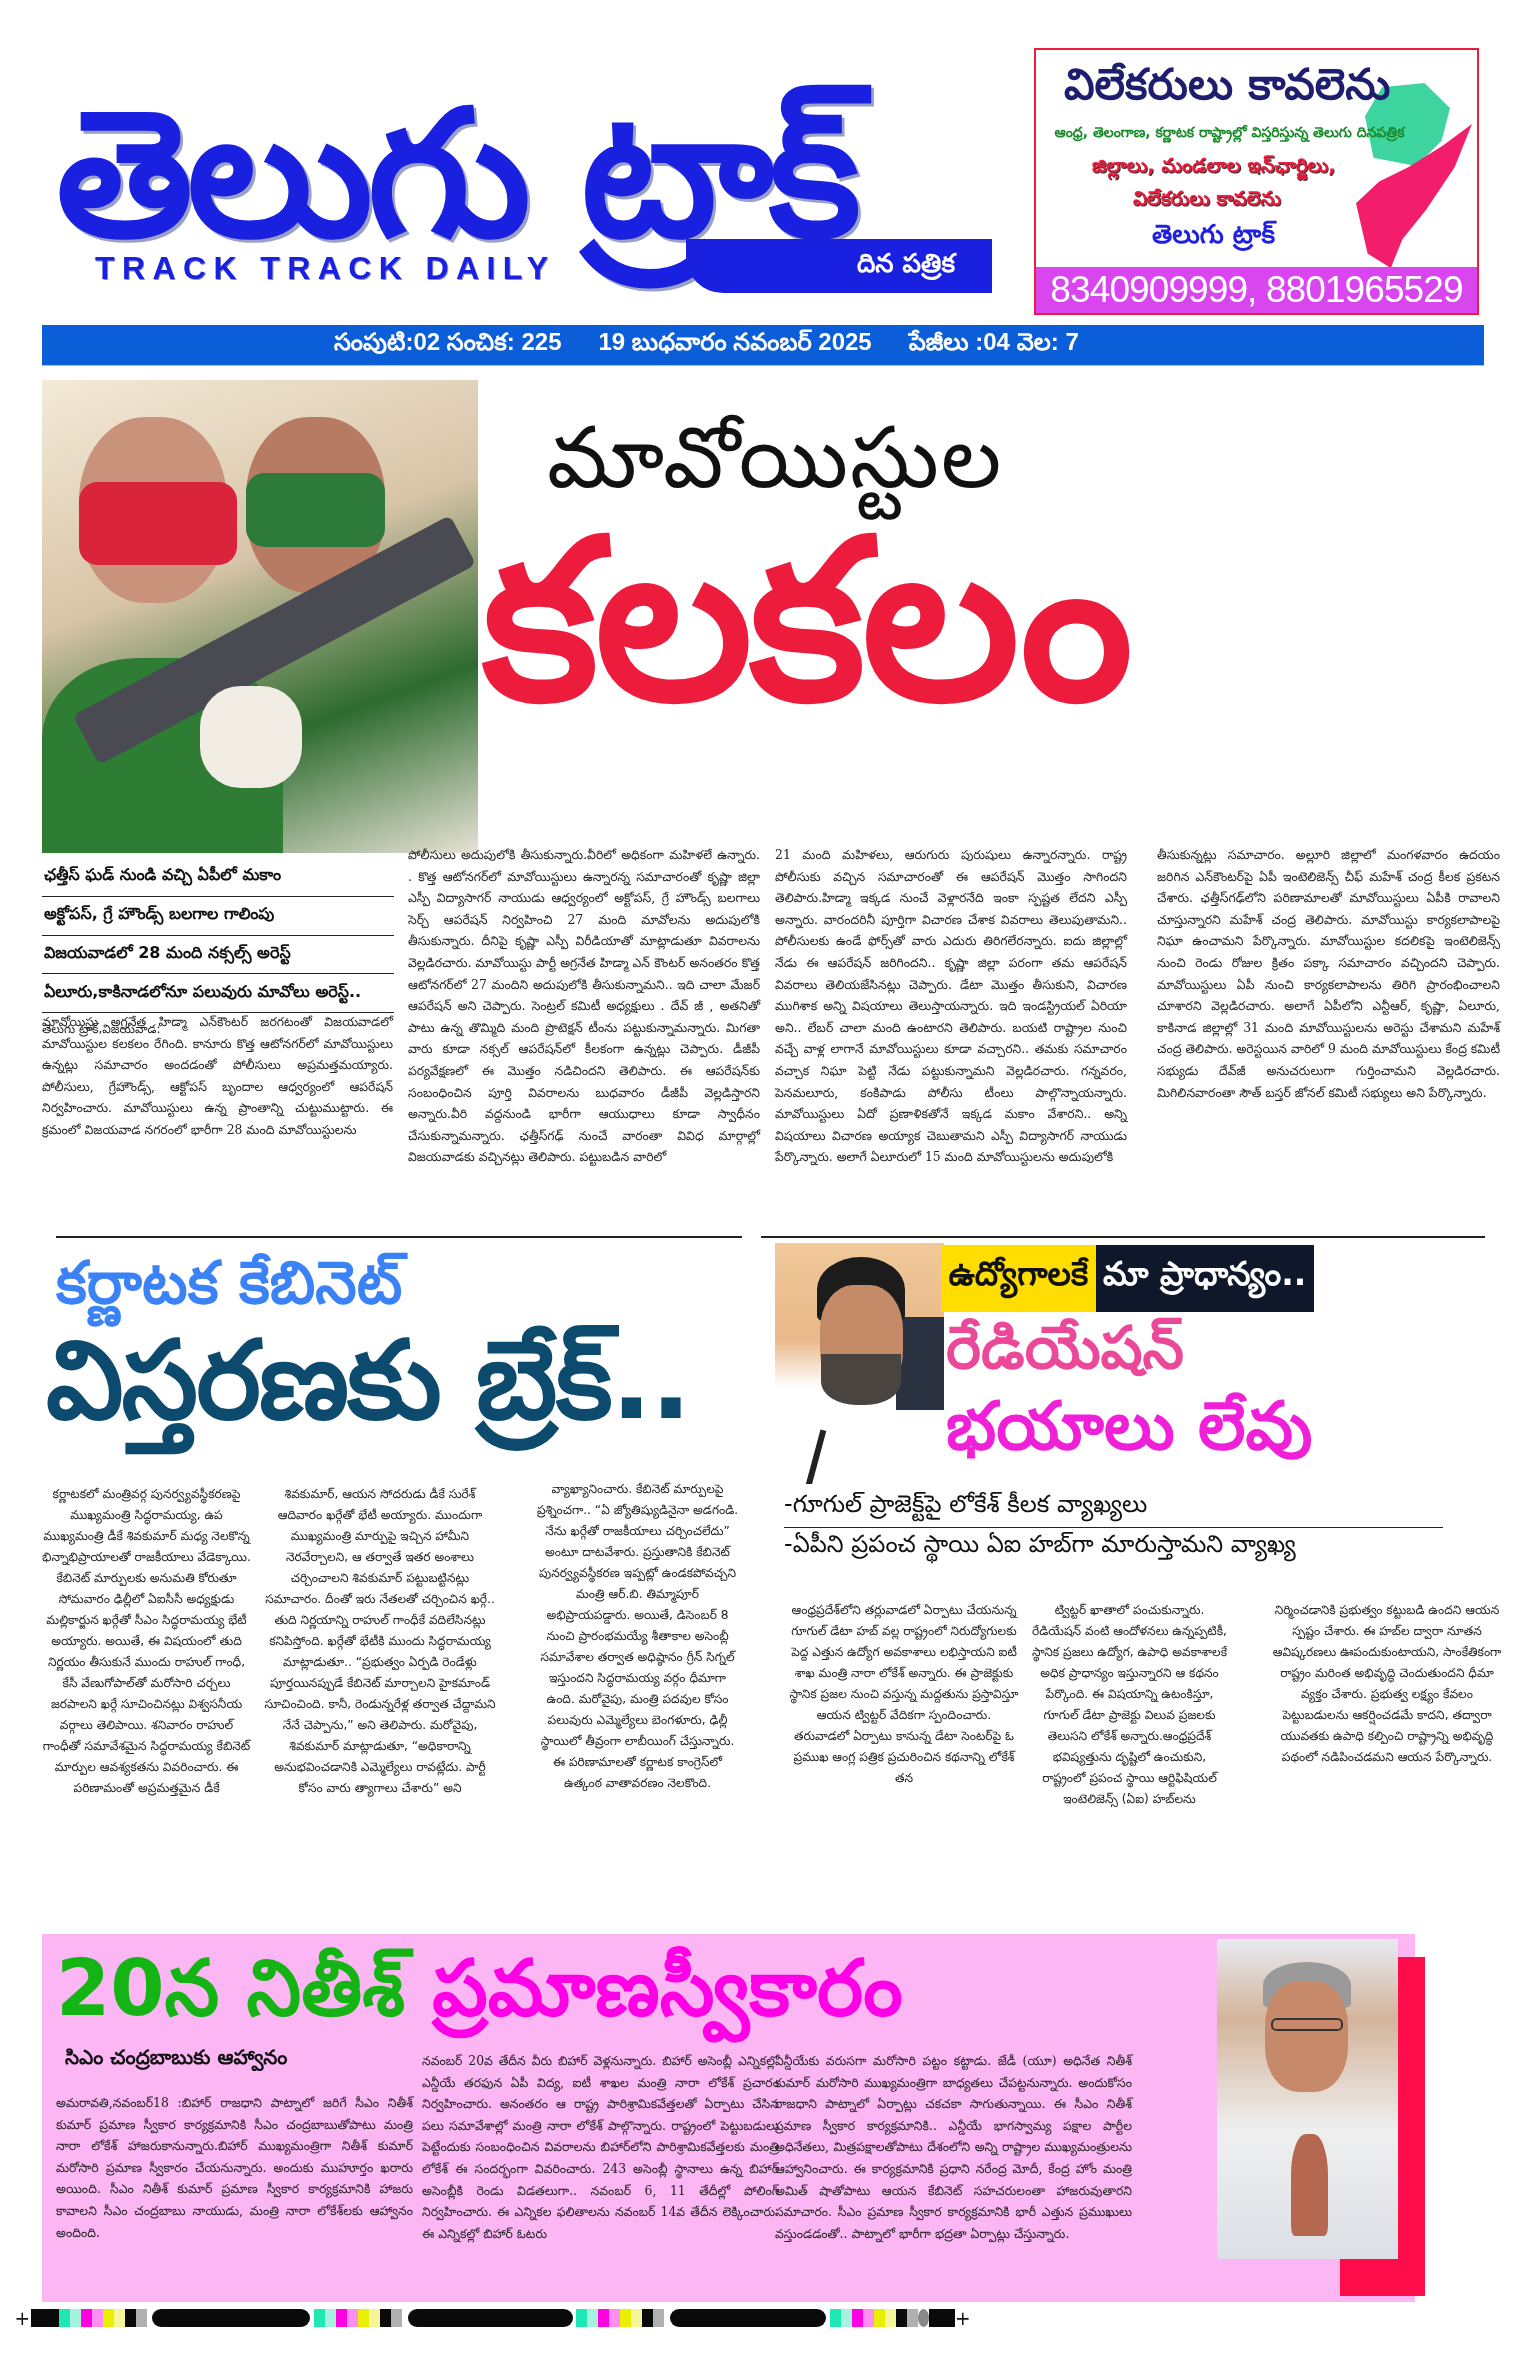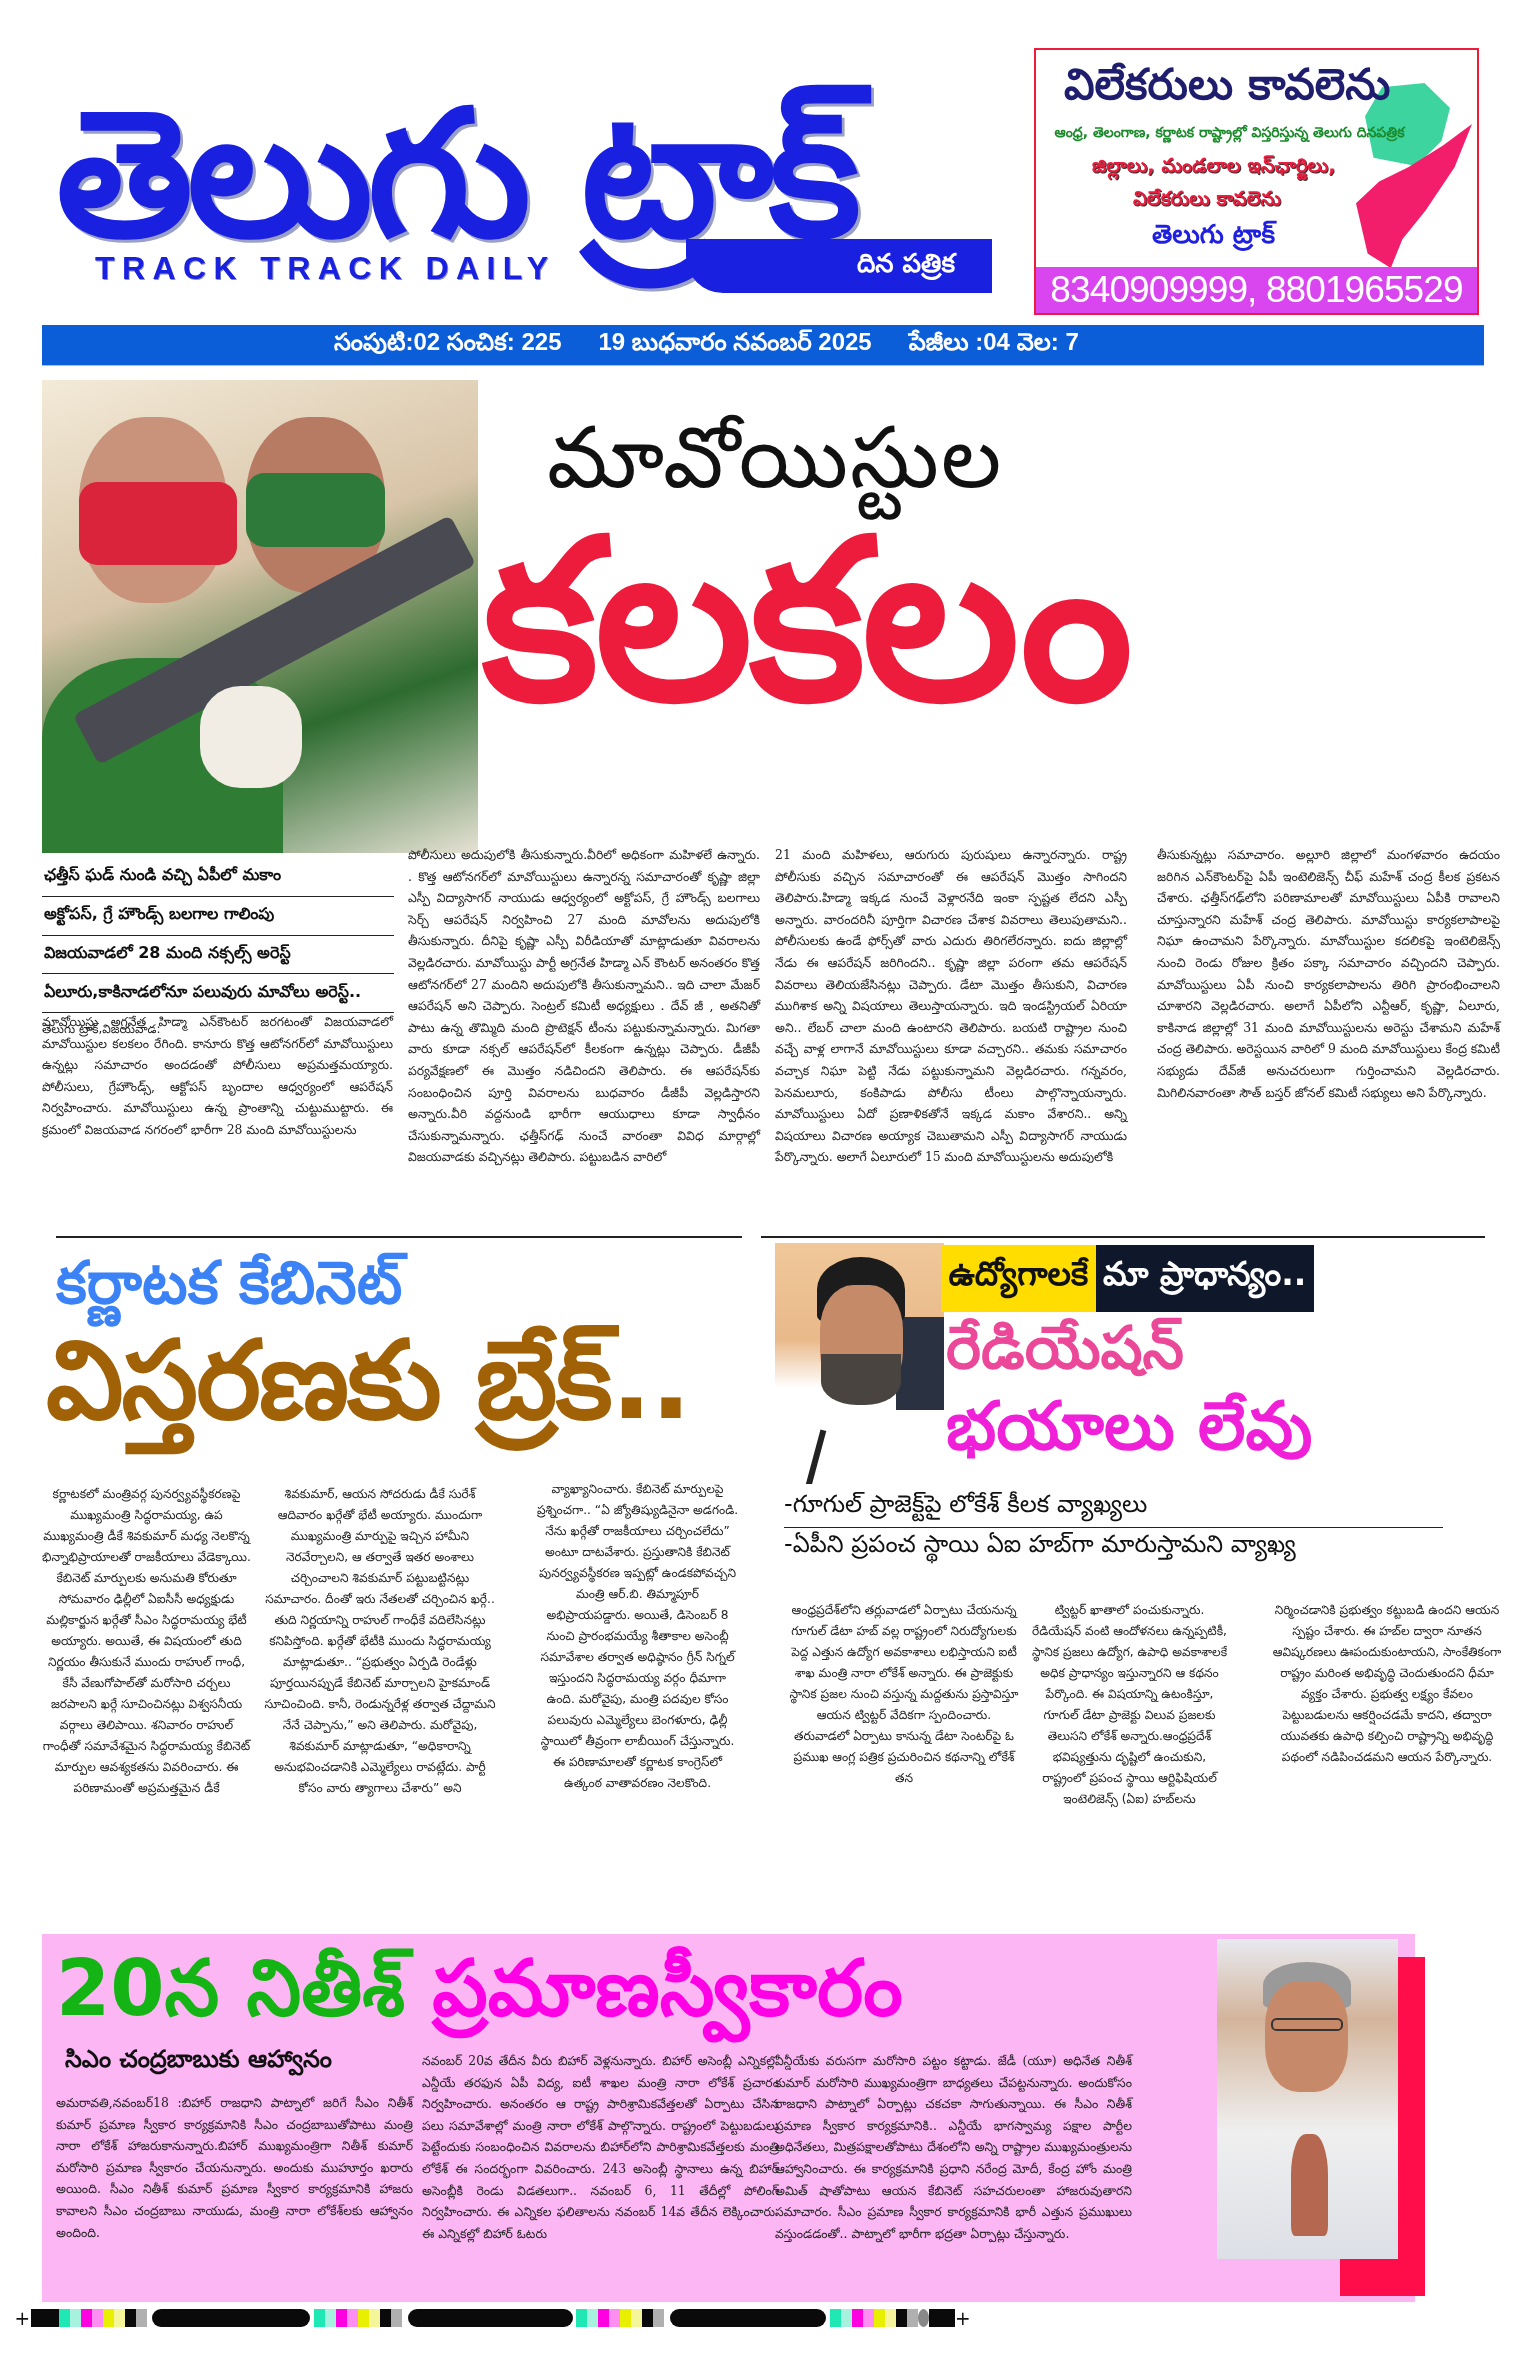--- a/index.html
+++ b/index.html
@@ -54,21 +54,21 @@
   .col { font-family: "DejaVu Serif", serif; font-size: 12.4px; line-height: 21.6px; color: #222; text-align: justify; }
   .c1 { left: 42px; top: 1011px; width: 351px; }
   .c2 { left: 408px; top: 844px; width: 352px; }
   .c3 { left: 775px; top: 844px; width: 352px; }
   .c4 { left: 1143px; top: 844px; width: 343px; margin-left: 14px; }
 
   .rule { background: #222; height: 1.9px; }
 
   
   .k-head1 { left: 56px; top: 1248px; font-size: 59px; font-weight: 900; color: #3b82f6; white-space: nowrap; }
-  .k-head2 { left: 46px; top: 1317px; font-size: 109px; font-weight: 900; color: #a16207; white-space: nowrap; letter-spacing: -1.9px; }
+  .k-head2 { left: 46px; top: 1317px; font-size: 109px; font-weight: 900; color: #0c4a6e; white-space: nowrap; letter-spacing: -1.9px; }
   .kcol { font-family: "DejaVu Sans", sans-serif; font-size: 12.2px; line-height: 21px; color: #222; text-align: center; }
   .k1 { left: 42px; top: 1484px; width: 209px; }
   .k2 { left: 264px; top: 1484px; width: 232px; }
   .k3 { left: 533px; top: 1479px; width: 209px; }
 
   
   .lok-img { left: 775px; top: 1243px; width: 169px; height: 241px; background: linear-gradient(180deg, #f0c89a 0%, #e9b98a 40%, #ffffff 60%); overflow: hidden; }
   .lok-img .hair { position: absolute; left: 42px; top: 14px; width: 88px; height: 65px; background: #1c1c1c; border-radius: 50% 50% 10% 10%; }
   .lok-img .face { position: absolute; left: 45px; top: 42px; width: 83px; height: 111px; background: #c58a68; border-radius: 40%; }
   .lok-img .beard { position: absolute; left: 46px; top: 111px; width: 80px; height: 51px; background: #4a4440; border-radius: 0 0 45% 45%; }
@@ -86,21 +86,21 @@
 
   .l1 { left: 788px; top: 1600px; width: 232px; }
   .l2 { left: 1030px; top: 1600px; width: 199px; }
   .l3 { left: 1271px; top: 1600px; width: 232px; }
 
   
   .pink { left: 42px; top: 1934px; width: 1373px; height: 368px; background: #fcb6f4; }
   .nit-head { left: 56px; top: 1943px; font-size: 78px; font-weight: 900; white-space: nowrap; }
   .nit-head .g { color: #14b414; }
   .nit-head .m { color: #ff00e6; }
-  .nit-sub { left: 65px; top: 2045px; font-size: 24px; font-weight: 700; color: #111; white-space: nowrap; }
+  .nit-sub { left: 65px; top: 2045px; font-size: 20px; font-weight: 700; color: #111; white-space: nowrap; }
   .nit-photo-bg { left: 1340px; top: 1957px; width: 85px; height: 339px; background: #ff0d4a; }
   .nit-photo { left: 1217px; top: 1939px; width: 181px; height: 320px; background: linear-gradient(180deg, #e8eaf0 0%, #d3b49b 25%, #efefef 60%, #dcdfe6 100%); overflow: hidden; }
   .nit-photo .hair { position: absolute; left: 46px; top: 23px; width: 88px; height: 46px; background: #9a9a9a; border-radius: 50% 50% 10% 10%; }
   .nit-photo .face { position: absolute; left: 48px; top: 42px; width: 83px; height: 111px; background: #c68a6a; border-radius: 40%; }
   .nit-photo .glasses { position: absolute; left: 54px; top: 79px; width: 72px; height: 13px; border: 2.8px solid #333; border-radius: 5.6px; }
   .nit-photo .hands { position: absolute; left: 74px; top: 195px; width: 37px; height: 102px; background: #b5684f; border-radius: 40% 40% 10% 10%; }
 
   .ncol { font-family: "DejaVu Serif", serif; font-size: 12.4px; line-height: 21.6px; color: #222; text-align: justify; }
   .n1 { left: 56px; top: 2092px; width: 357px; }
   .n2 { left: 422px; top: 2050px; width: 357px; }

